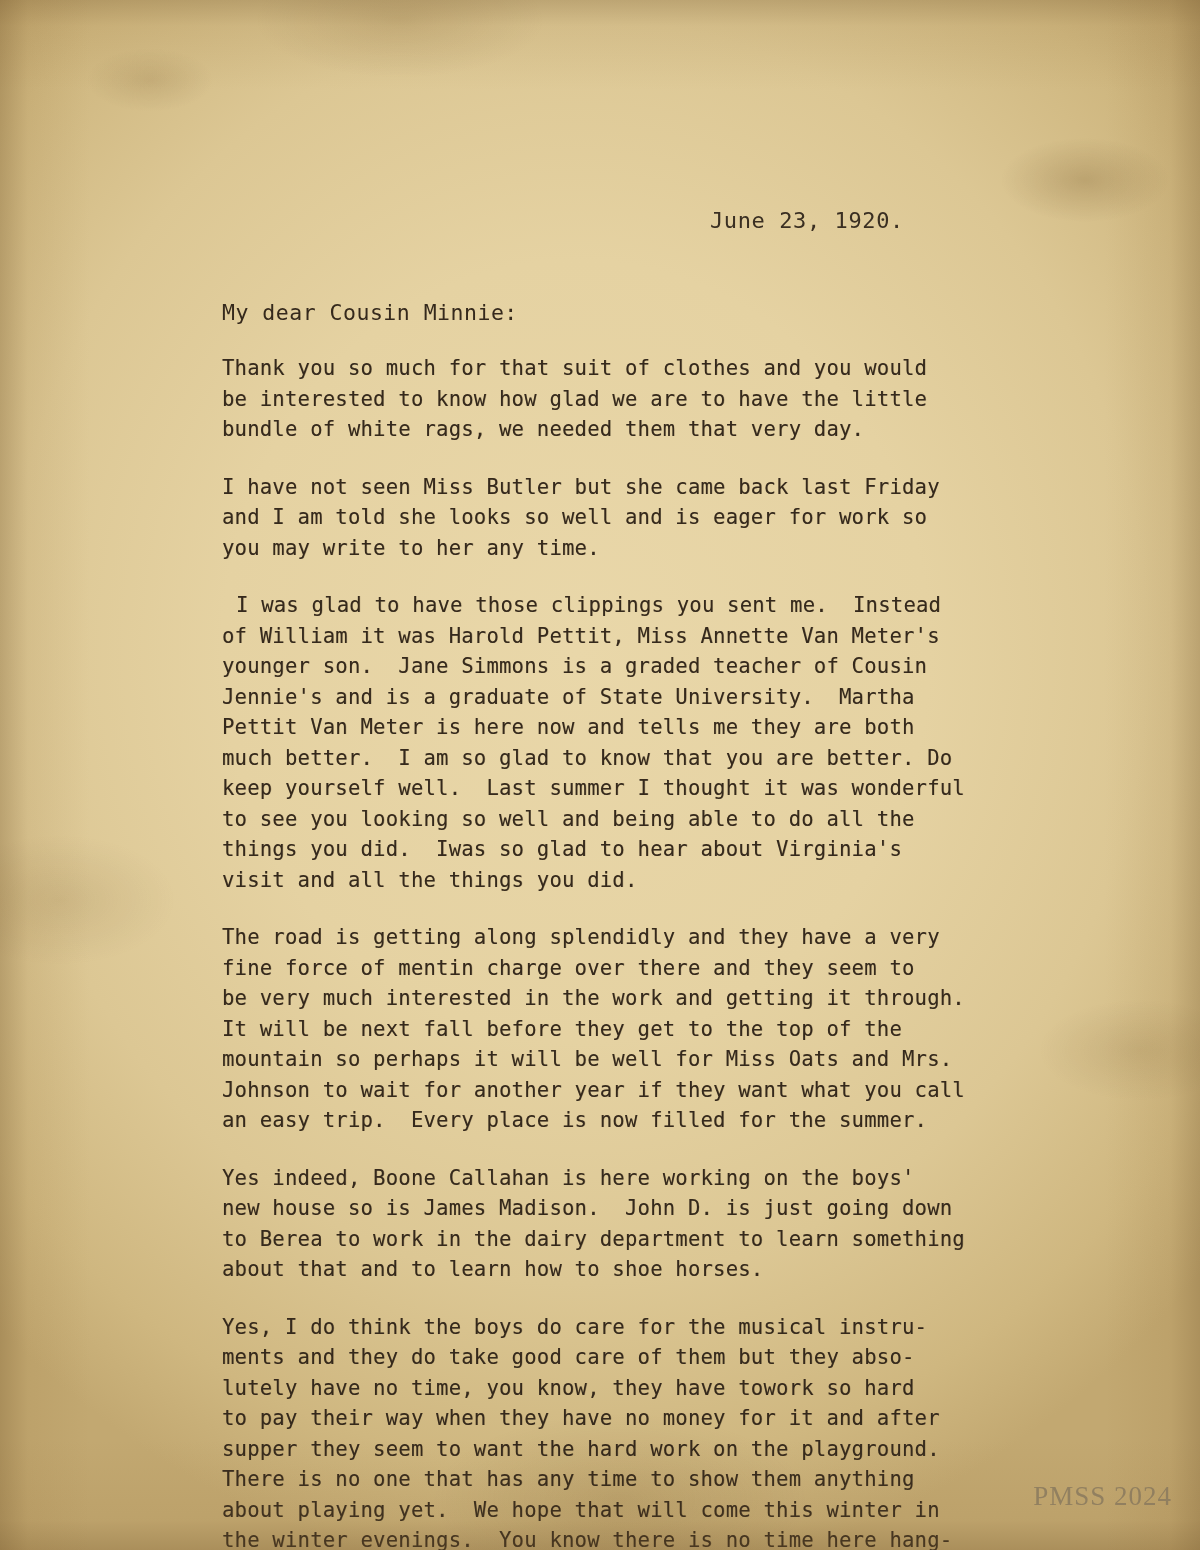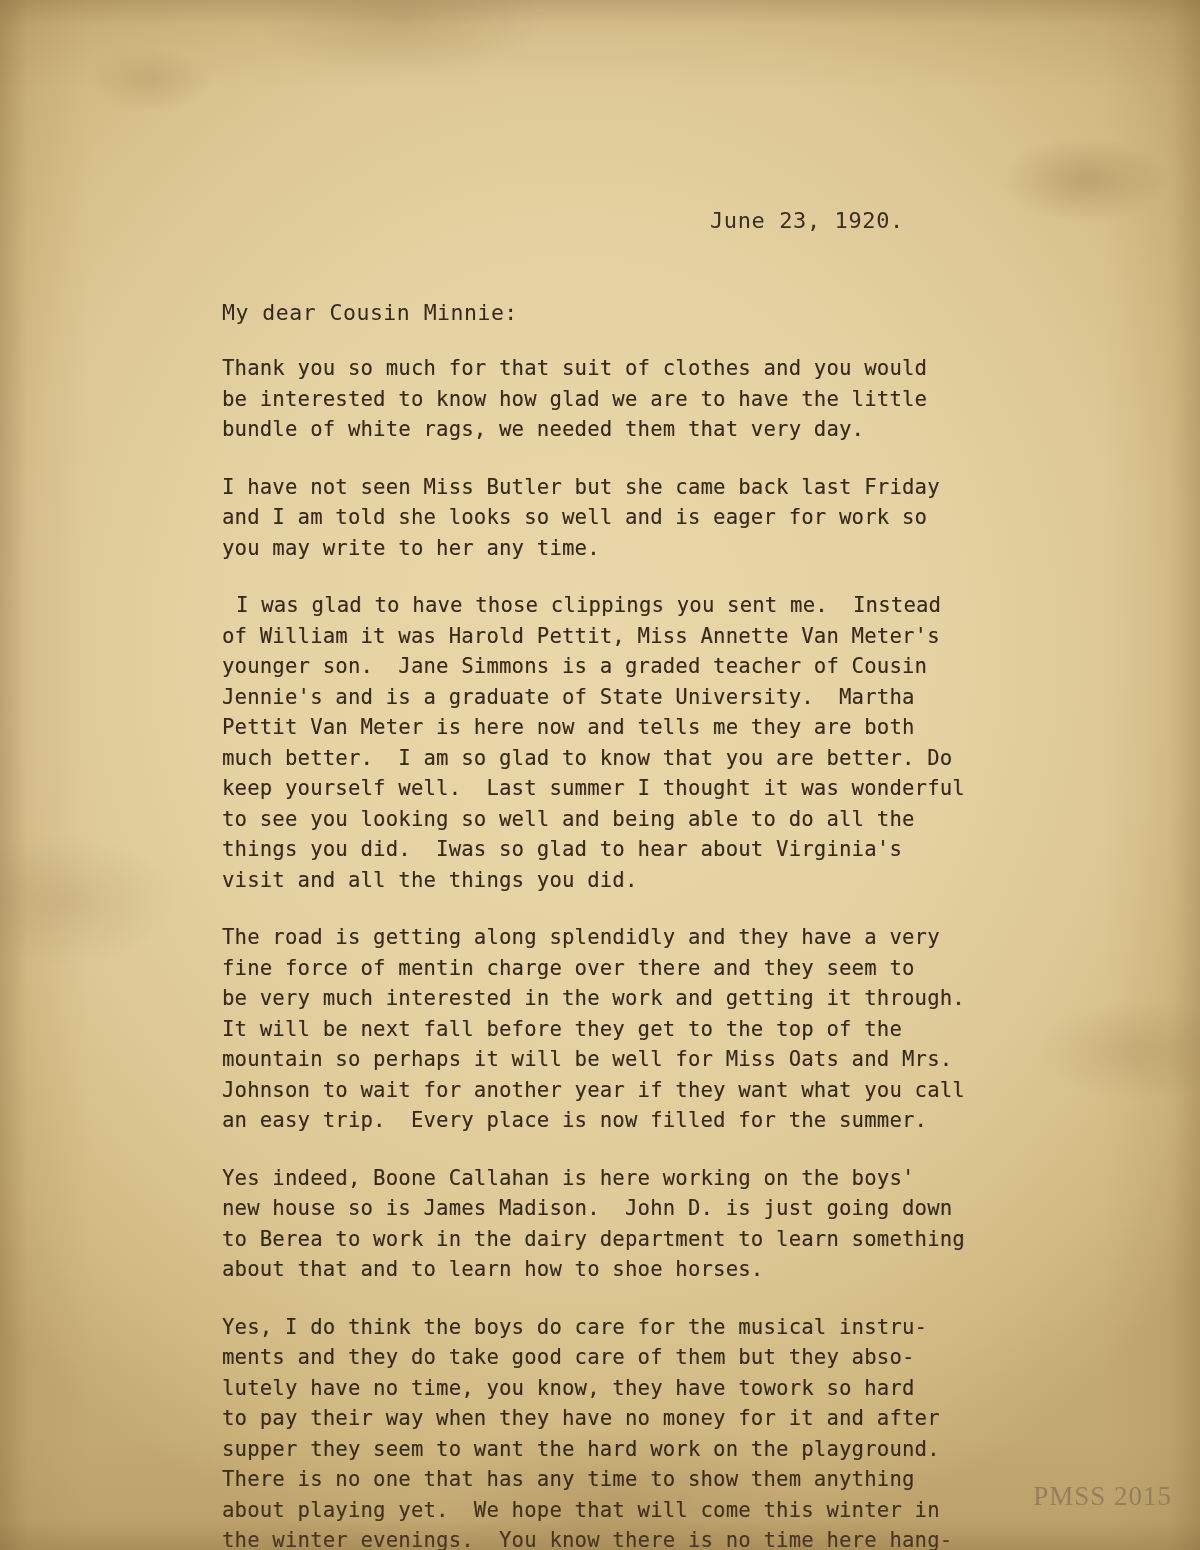--- a/index.html
+++ b/index.html
@@ -149,14 +149,14 @@
 There is no one that has any time to show them anything
 about playing yet.  We hope that will come this winter in
 the winter evenings.  You know there is no time here hang-
 ing heavily on people's hands and in an industrial school
 where they are obliged to earn their own support there isn't
 much time for these other things.</p>
 
     </div>
   </div>
 
-  <div class="watermark">PMSS 2015</div>
+  <div class="watermark">PMSS 2024</div>
 </div>
 
 </body></html>

